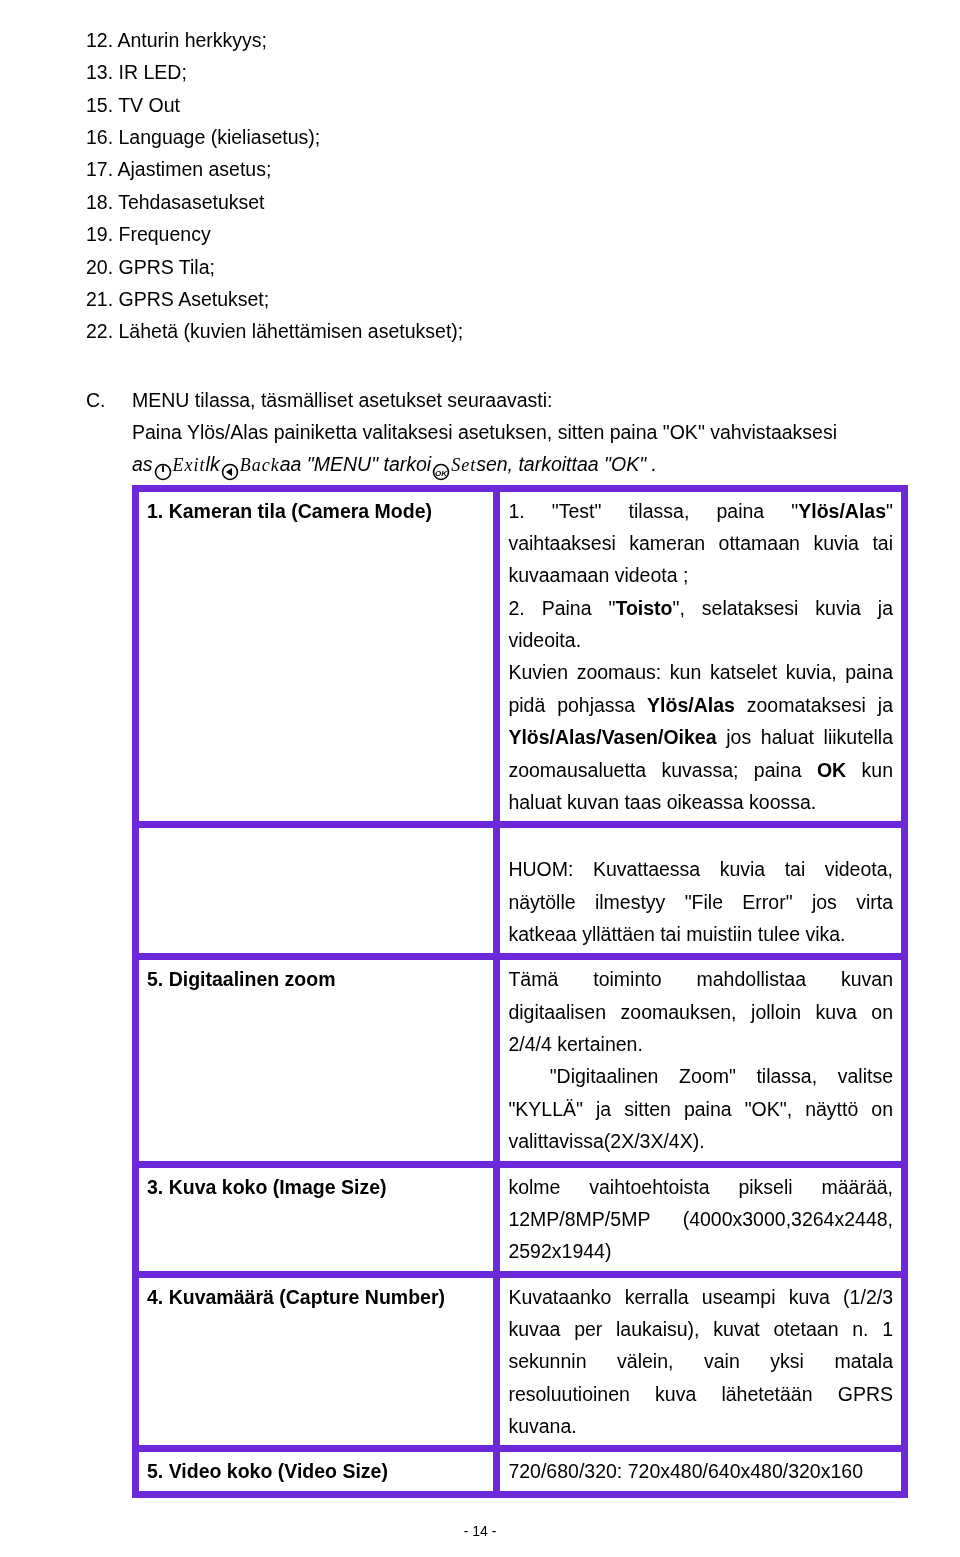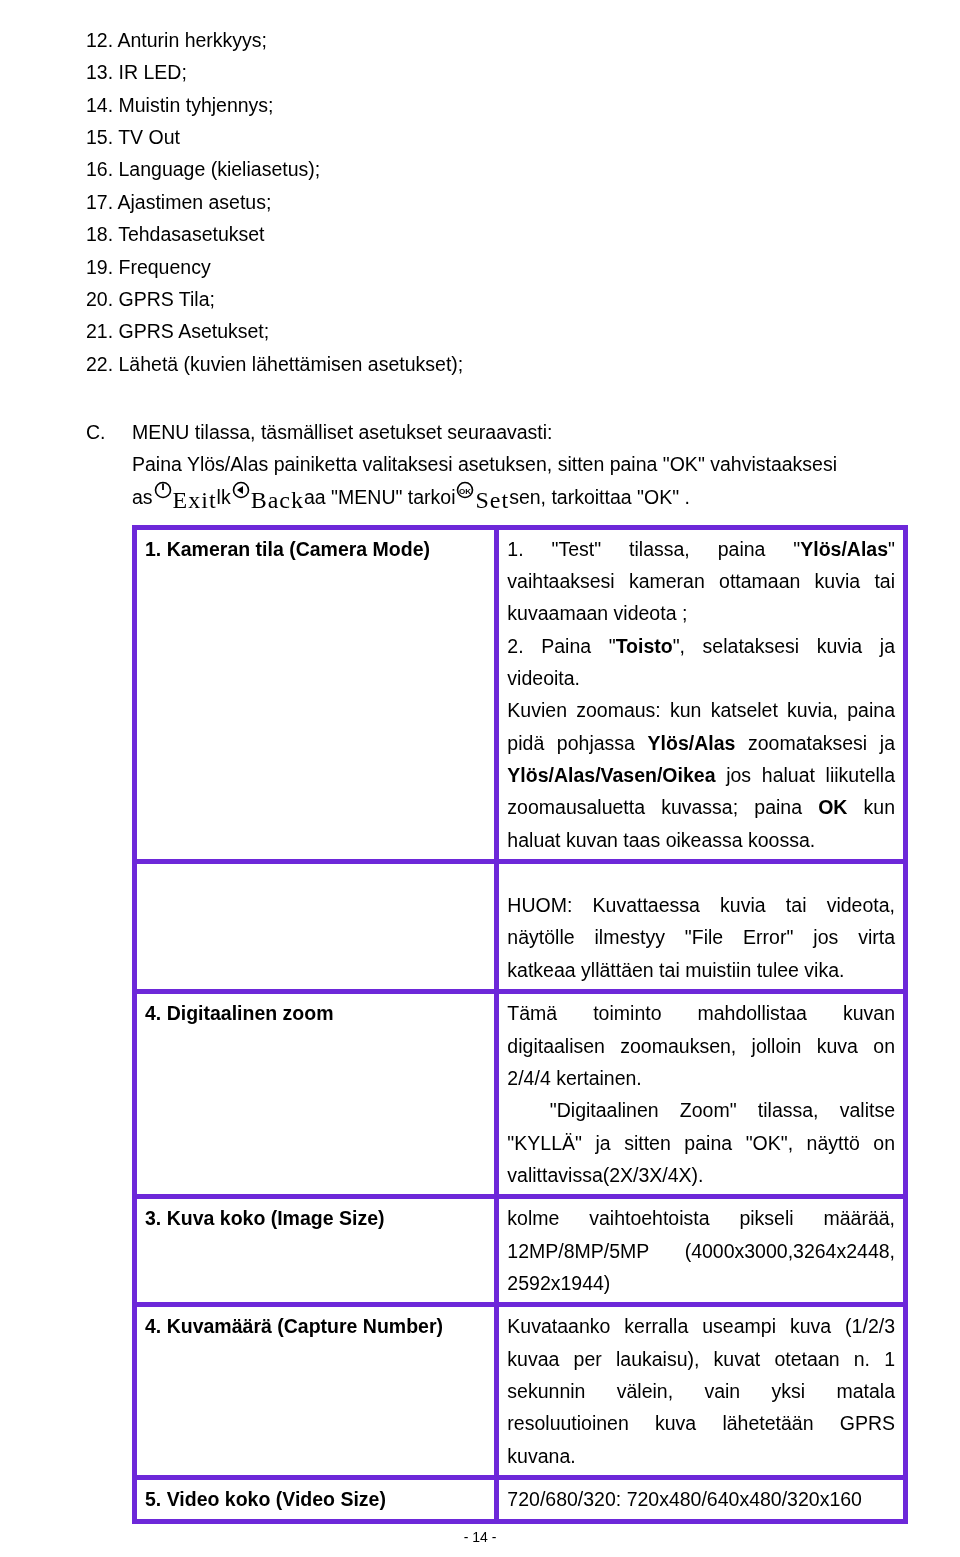--- a/index.html
+++ b/index.html
@@ -35,49 +35,50 @@
     min-width: 26px;
   }
   .section-body {
     flex: 1 1 auto;
   }
   .justify {
     text-align: justify;
   }
   .icon-line {
     display: flex;
-    align-items: flex-start;
+    align-items: flex-end;
     gap: 0;
     white-space: nowrap;
     font-size: 19.5px;
+    font-style: italic;
   }
   .icon-line .pre, .icon-line .mid1, .icon-line .mid2, .icon-line .post {
     white-space: nowrap;
   }
   .svgicon {
     display: inline-block;
     vertical-align: middle;
     margin: 0 1px;
   }
   .svgicon svg {
     display: block;
   }
   .iconword {
     font-family: Georgia, 'Times New Roman', serif;
-    font-size: 24px;
+    font-size: 18px;
     letter-spacing: 1px;
   }
   table.settings {
     width: 100%;
     border-collapse: collapse;
     table-layout: fixed;
     margin-top: 4px;
   }
   table.settings td {
-    border: 5px solid #6d28d9;
+    border: 7px solid #6d28d9;
     vertical-align: top;
     padding: 3px 8px 3px 8px;
     text-align: justify;
   }
   table.settings col.c1 { width: 47%; }
   table.settings col.c2 { width: 53%; }
   .bold { font-weight: bold; }
   .footer {
     position: absolute;
     bottom: 14px;
@@ -91,21 +92,20 @@
   }
 </style>
 </head>
 <body>
 
 <div class="page">
 
   <div class="list">
     <p class="item">12. Anturin herkkyys;</p>
     <p class="item">13. IR LED;</p>
-    <p class="item">14. Muistin tyhjennys;</p>
     <p class="item">15. TV Out</p>
     <p class="item">16. Language (kieliasetus);</p>
     <p class="item">17. Ajastimen asetus;</p>
     <p class="item">18. Tehdasasetukset</p>
     <p class="item">19. Frequency</p>
     <p class="item">20. GPRS Tila;</p>
     <p class="item">21. GPRS Asetukset;</p>
     <p class="item">22. Lähetä (kuvien lähettämisen asetukset);</p>
   </div>
 
@@ -159,21 +159,21 @@
           </td>
         </tr>
         <tr>
           <td style="border-top:none;"></td>
           <td style="border-top:none;">
             <div style="height:22px"></div>
             <div class="justify">HUOM: Kuvattaessa kuvia tai videota, näytölle ilmestyy "File Error" jos virta katkeaa yllättäen tai muistiin tulee vika.</div>
           </td>
         </tr>
         <tr>
-          <td class="bold">4. Digitaalinen zoom</td>
+          <td class="bold">5. Digitaalinen zoom</td>
           <td>
             <div class="justify">Tämä toiminto mahdollistaa kuvan digitaalisen zoomauksen, jolloin kuva on 2/4/4 kertainen.</div>
             <div class="justify">&nbsp;&nbsp;"Digitaalinen Zoom" tilassa, valitse "KYLLÄ" ja sitten paina "OK", näyttö on valittavissa(2X/3X/4X).</div>
           </td>
         </tr>
         <tr>
           <td class="bold">3. Kuva koko (Image Size)</td>
           <td class="justify">kolme vaihtoehtoista pikseli määrää, 12MP/8MP/5MP (4000x3000,3264x2448, 2592x1944)</td>
         </tr>
         <tr>

